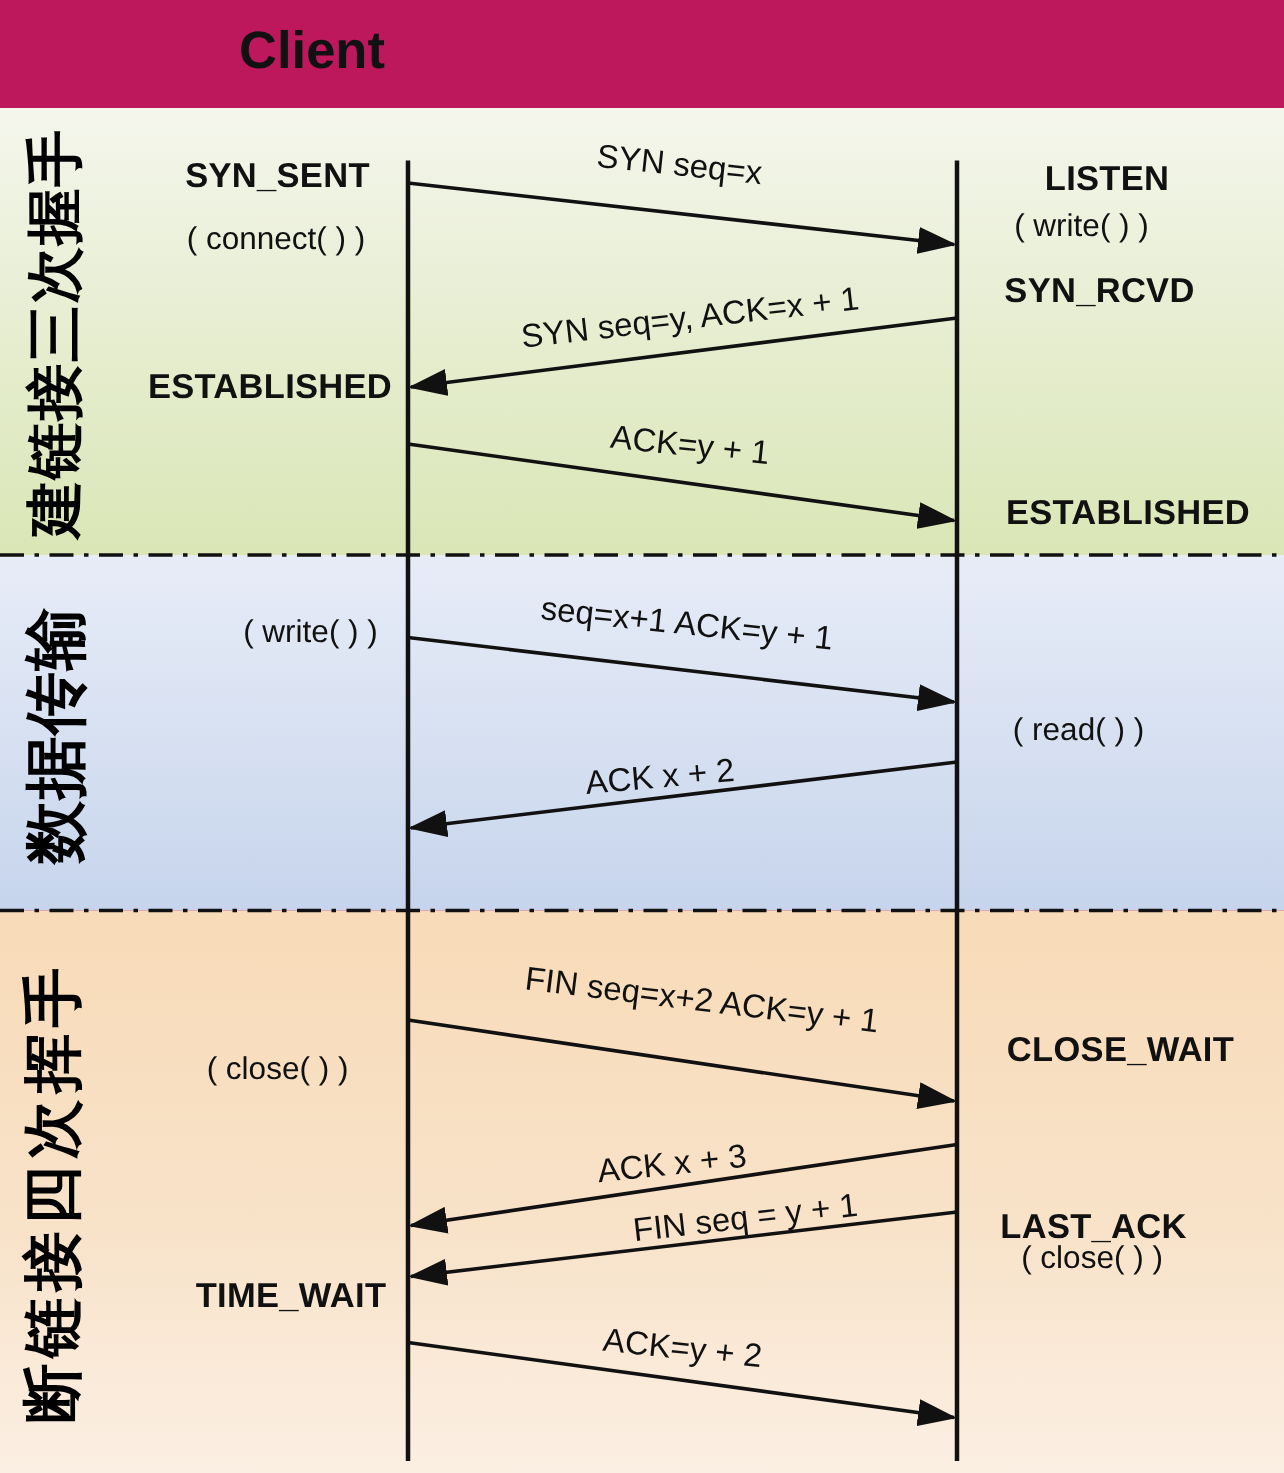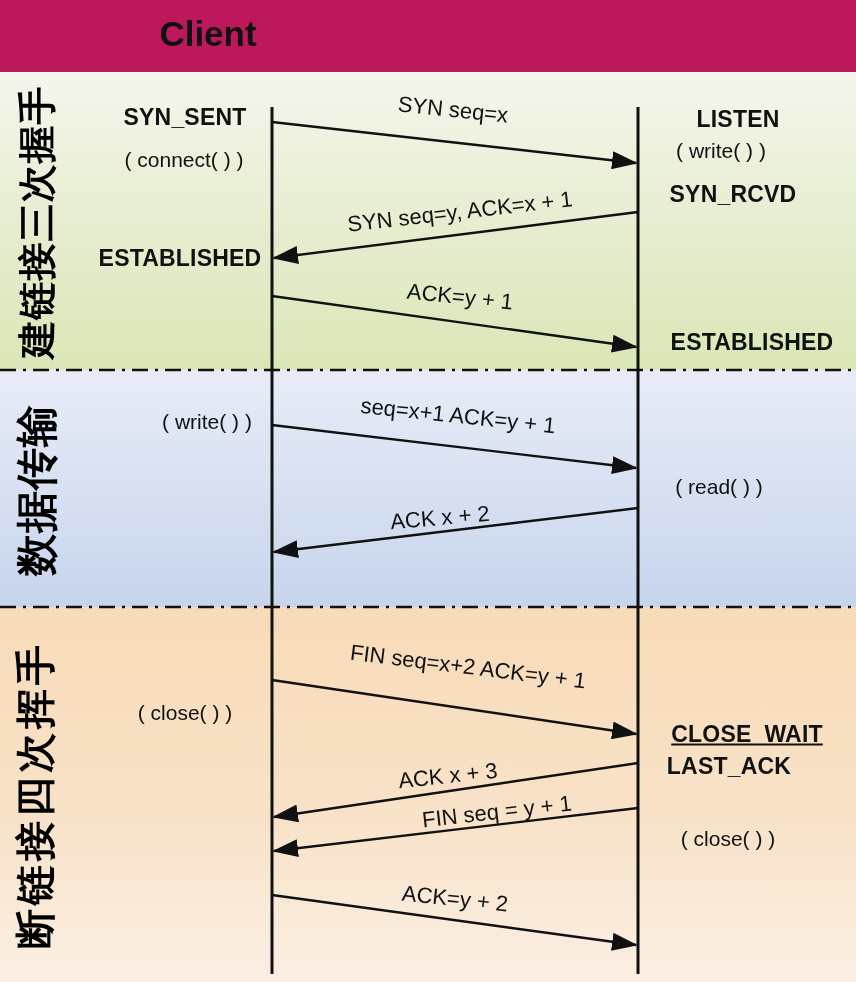--- a/index.html
+++ b/index.html
@@ -81,28 +81,29 @@
 
   <div class="vlabel" style="left:37px; top:222px; font-size:38px; letter-spacing:1px; transform:translate(-50%,-50%) rotate(-90deg);">建链接三次握手</div>
   <div class="vlabel" style="left:37px; top:490px; font-size:42px; letter-spacing:1px; transform:translate(-50%,-50%) rotate(-90deg);">数据传输</div>
   <div class="vlabel" style="left:35px; top:795px; font-size:40px; letter-spacing:4px; transform:translate(-50%,-50%) rotate(-90deg);">断链接四次挥手</div>
 
   <div class="state" style="left:185px; top:117px;">SYN_SENT</div>
   <div class="call" style="left:184px; top:160px;">( connect( ) )</div>
   <div class="state" style="left:180px; top:258px;">ESTABLISHED</div>
   <div class="call" style="left:207px; top:422px;">( write( ) )</div>
   <div class="call" style="left:185px; top:713px;">( close( ) )</div>
+  <div class="state" style="left:194px; top:864px;">TIME_WAIT</div>
 
   <div class="state" style="left:722px; top:119px;margin-left:16px;">LISTEN</div>
   <div class="call" style="left:721px; top:151px;">( write( ) )</div>
   <div class="state" style="left:733px; top:194px;">SYN_RCVD</div>
   <div class="state" style="left:752px; top:342px;">ESTABLISHED</div>
   <div class="call" style="left:719px; top:487px;">( read( ) )</div>
-  <div class="state" style="left:747px; top:734px;text-decoration:underline;">CLOSE_WAIT</div>
-  <div class="state" style="left:729px; top:766px;">LAST_ACK</div>
+  <div class="state" style="left:747px; top:700px;">CLOSE_WAIT</div>
+  <div class="state" style="left:729px; top:818px;">LAST_ACK</div>
   <div class="call" style="left:728px; top:839px;">( close( ) )</div>
 
   <div class="msg" style="left:453px; top:110px; transform:translate(-50%,-50%) rotate(6deg);">SYN seq=x</div>
   <div class="msg" style="left:460px; top:212px; transform:translate(-50%,-50%) rotate(-6.5deg);">SYN seq=y, ACK=x + 1</div>
   <div class="msg" style="left:460px; top:297px; transform:translate(-50%,-50%) rotate(6deg);">ACK=y + 1</div>
   <div class="msg" style="left:458px; top:416px; transform:translate(-50%,-50%) rotate(6deg);">seq=x+1 ACK=y + 1</div>
   <div class="msg" style="left:440px; top:518px; transform:translate(-50%,-50%) rotate(-5deg);">ACK x + 2</div>
   <div class="msg" style="left:468px; top:667px; transform:translate(-50%,-50%) rotate(7deg);">FIN seq=x+2 ACK=y + 1</div>
   <div class="msg" style="left:448px; top:776px; transform:translate(-50%,-50%) rotate(-6deg);">ACK x + 3</div>
   <div class="msg" style="left:497px; top:812px; transform:translate(-50%,-50%) rotate(-6.5deg);">FIN seq = y + 1</div>

